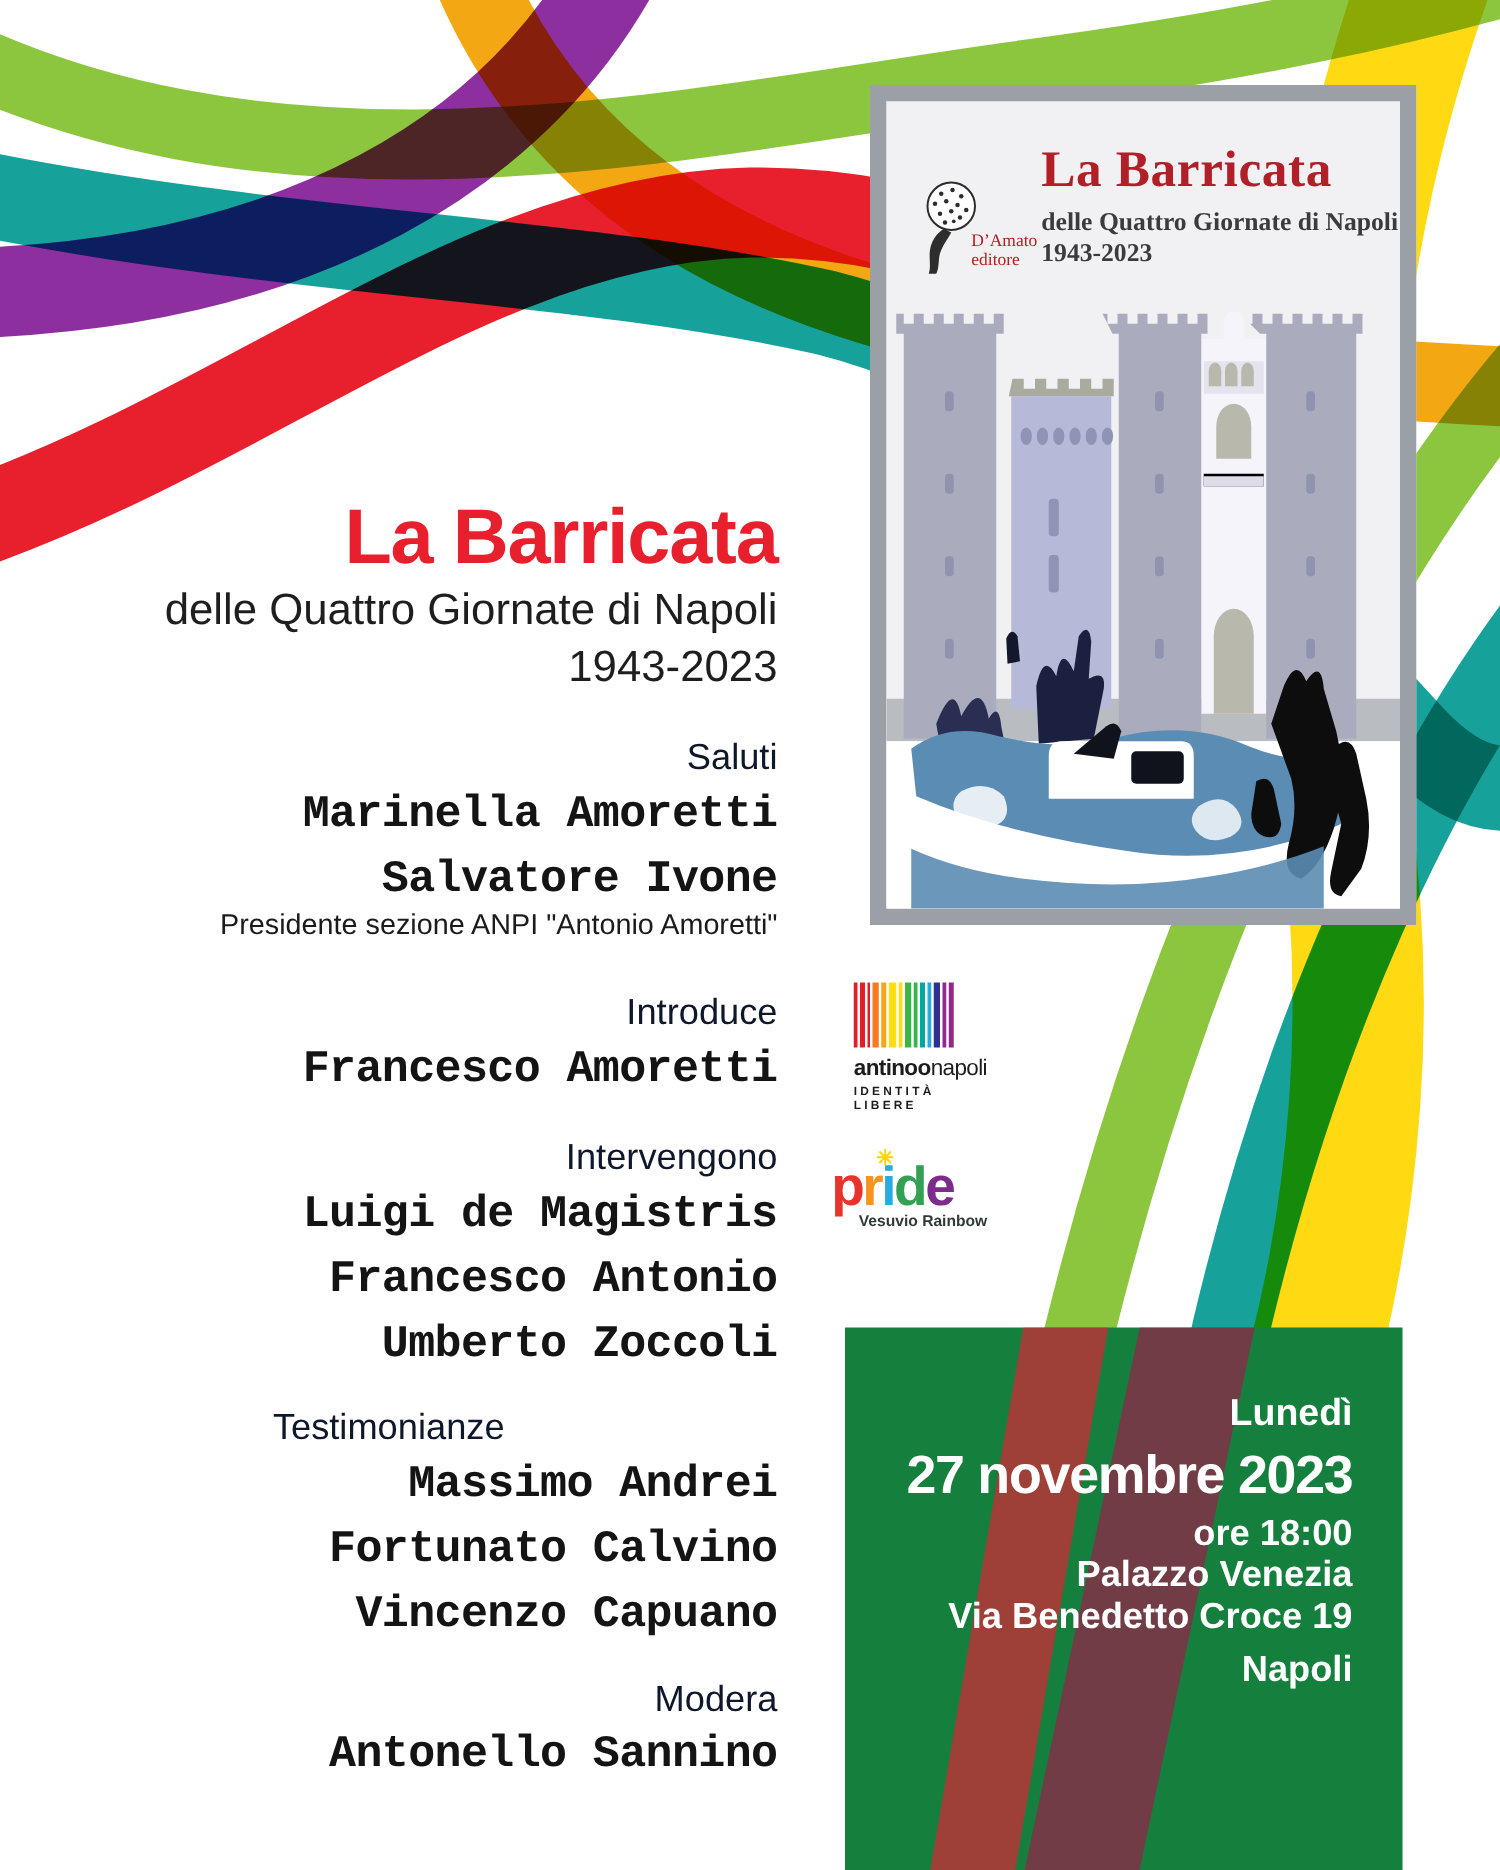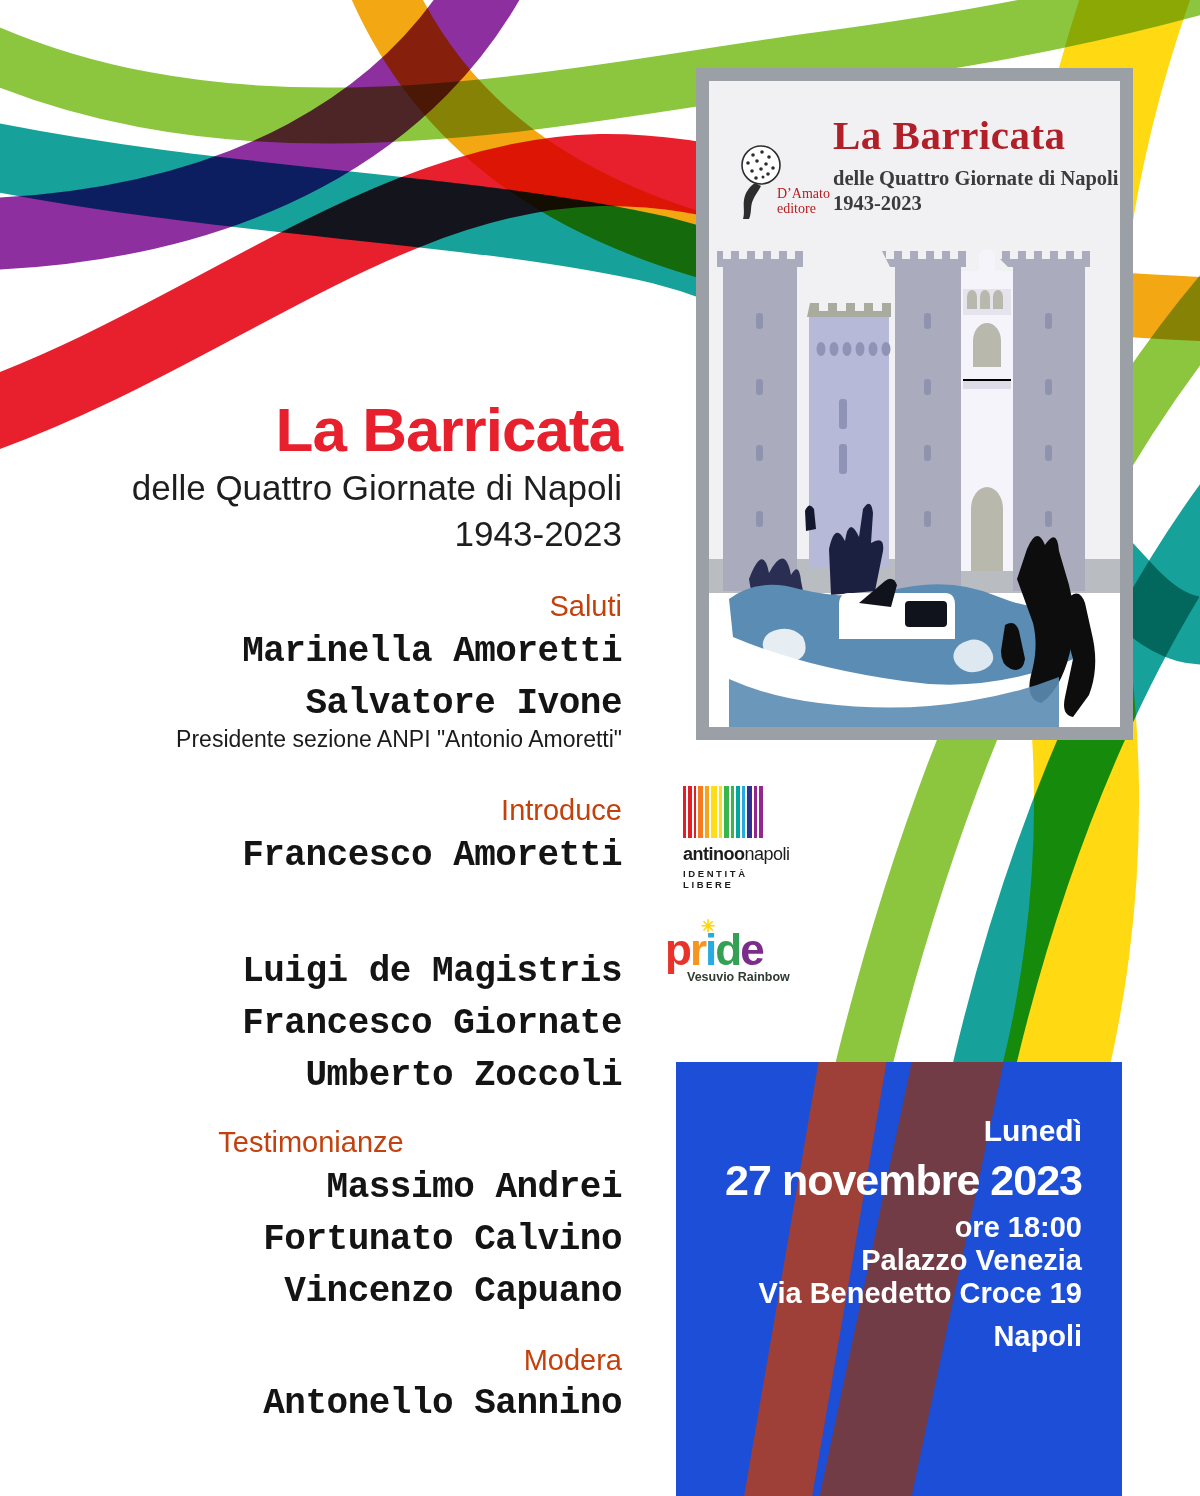--- a/index.html
+++ b/index.html
@@ -35,37 +35,37 @@
   .pride-word{font-size:44px;font-weight:bold;letter-spacing:-2px;line-height:1;}
   .pride-word .l0{color:#e8332a;}
   .pride-word .l1{color:#f7941e;}
   .iwrap{position:relative;color:#29abe2;}
   .istar{position:absolute;left:-4px;top:-7px;font-size:17px;color:#ffd400;font-weight:bold;}
   .pride-word .l3{color:#33a054;}
   .pride-word .l4{color:#7c2d8b;}
   .pride-sub{margin-top:-2px;margin-left:22px;font-size:12.5px;font-weight:bold;color:#2f3b33;}
 
   
-  .event-box{position:absolute;left:676px;top:1062px;width:446px;height:434px;background:#1d4ed8;z-index:2;overflow:hidden;}
+  .event-box{position:absolute;left:676px;top:1062px;width:446px;height:434px;background:#15803d;z-index:2;overflow:hidden;}
   .event-box svg{position:absolute;left:0;top:0;}
   .event-text{position:absolute;right:40px;top:52px;text-align:right;color:#ffffff;z-index:2;}
   .ev-day{font-size:30px;font-weight:bold;}
   .ev-date{font-size:43px;font-weight:bold;margin-top:8px;letter-spacing:-1px;}
   .ev-time{font-size:29px;font-weight:bold;margin-top:6px;}
   .ev-venue{font-size:29px;font-weight:bold;}
   .ev-addr{font-size:29px;font-weight:bold;}
   .ev-city{font-size:29px;font-weight:bold;margin-top:10px;}
 
   
   .col{position:absolute;left:0;width:622px;text-align:right;z-index:2;color:#141414;}
   .kicker{top:340px;font-family:"Liberation Serif",serif;font-style:italic;font-size:40px;}
   .big-title{top:394px;font-size:62px;font-weight:bold;color:#e8202d;letter-spacing:-1px;}
   .sub1{top:468px;font-size:35px;font-weight:400;color:#1e1e1e;}
   .sub2{top:514px;font-size:35px;font-weight:400;color:#1e1e1e;}
-  .lab{font-size:29px;font-weight:400;color:#c2410c;}
+  .lab{font-size:29px;font-weight:400;color:#0f172a;}
   .names{font-size:36px;font-weight:bold;line-height:1.44;letter-spacing:-.5px;font-family:Liberation Mono, monospace;}
   .note{font-size:23px;font-weight:400;color:#1b1b1b;}
 </style>
 </head>
 <body>
 
 <div class="poster">
 
   <svg class="ribbons" width="1200" height="1496" viewBox="0 0 1200 1496">
 
@@ -251,23 +251,24 @@
     <div>Marinella Amoretti</div>
     <div>Salvatore Ivone</div>
   </div>
   <div class="col note" style="position:absolute;top:726px;">Presidente sezione ANPI "Antonio Amoretti"</div>
 
   <div class="col lab" style="position:absolute;top:794px;">Introduce</div>
   <div class="col names" style="position:absolute;top:830px;">
     <div>Francesco Amoretti</div>
   </div>
 
+  <div class="col lab" style="position:absolute;top:910px;">Intervengono</div>
   <div class="col names" style="position:absolute;top:946px;">
     <div>Luigi de Magistris</div>
-    <div>Francesco Giornate</div>
+    <div>Francesco Antonio</div>
     <div>Umberto Zoccoli</div>
   </div>
 
   <div class="col lab" style="position:absolute;top:1126px;text-align:center;">Testimonianze</div>
   <div class="col names" style="position:absolute;top:1162px;">
     <div>Massimo Andrei</div>
     <div>Fortunato Calvino</div>
     <div>Vincenzo Capuano</div>
   </div>
 

